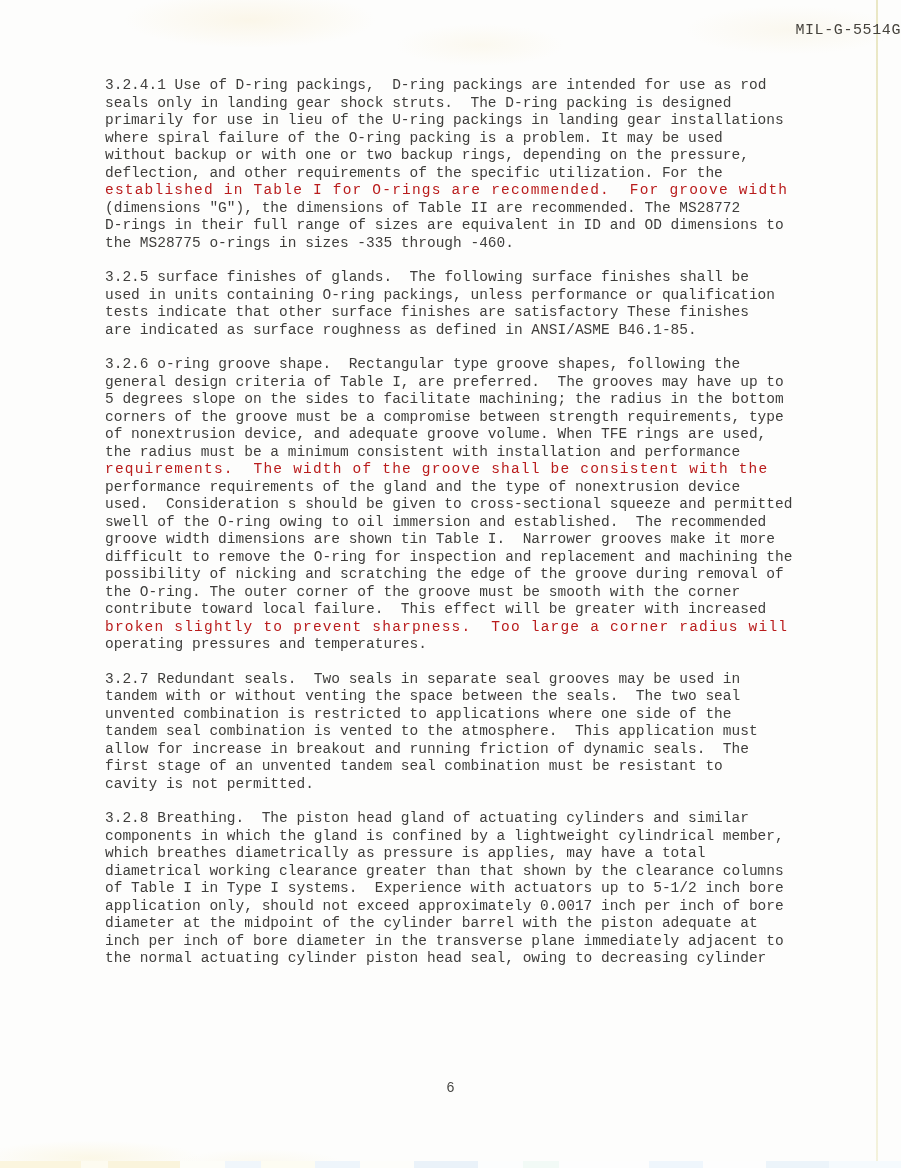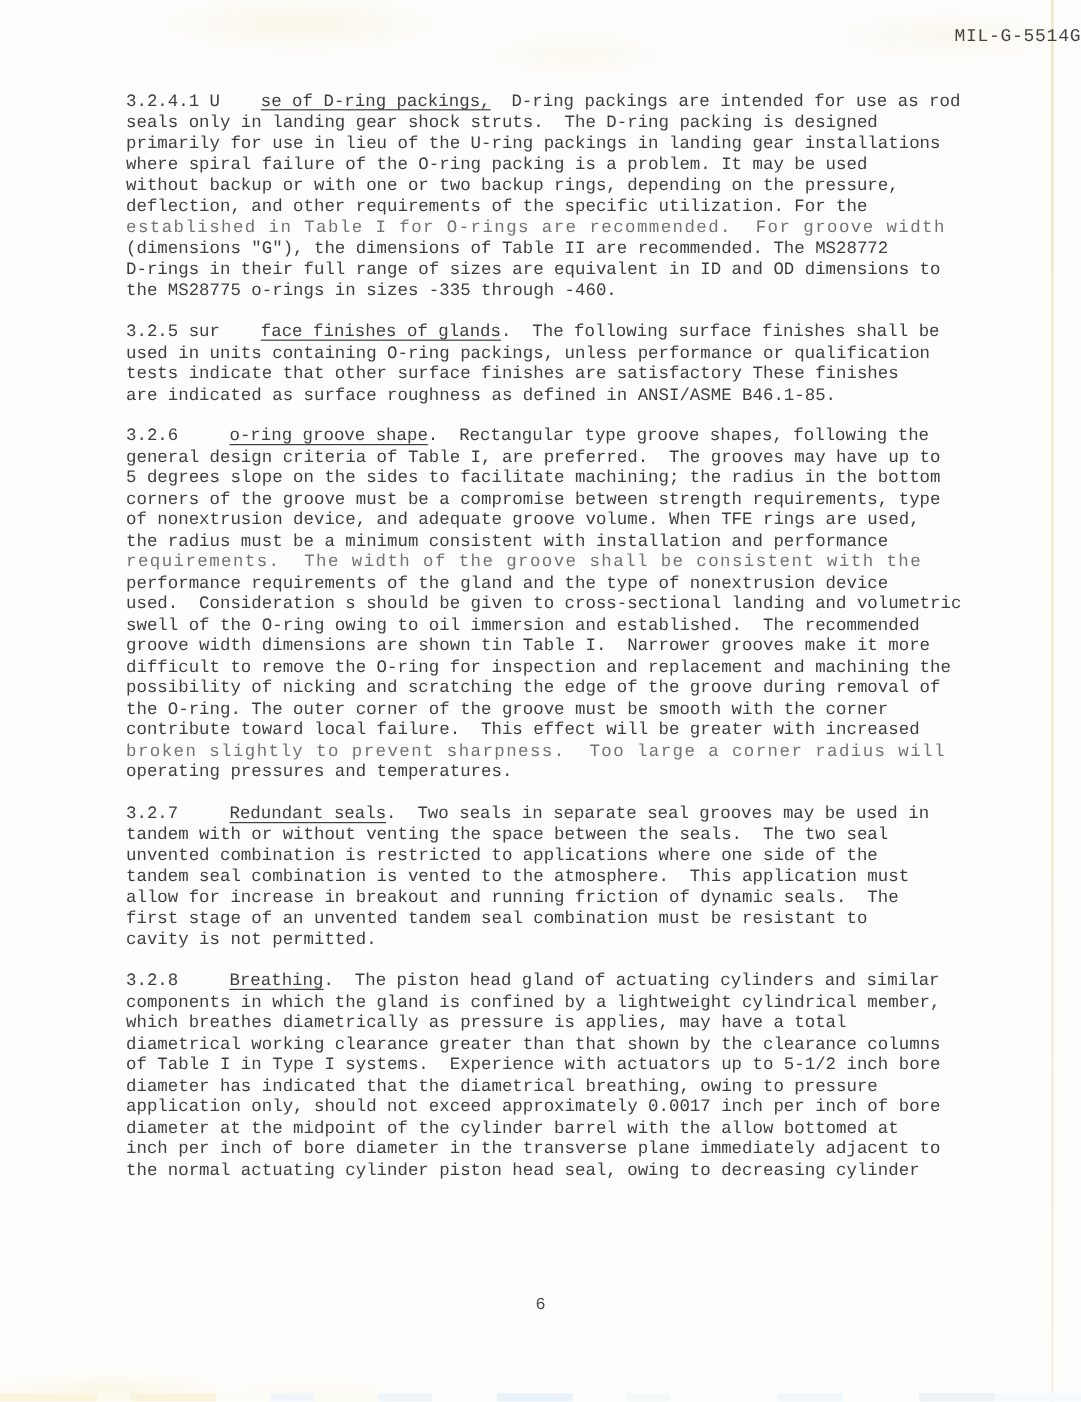--- a/index.html
+++ b/index.html
@@ -39,22 +39,22 @@
   .header{
     position:absolute;top:22px;left:0;right:0;text-align:right;
     font-size:15px;letter-spacing:.6px;color:#45423c;
   }
   .body{
     position:absolute;left:105px;top:77px;width:716px;
     font-size:14.5px;color:var(--ink,#3f3e3c);
   }
   .para{margin:0 0 17px 0;}
   .line{white-space:pre;line-height:17.5px;height:17.5px;}
-  .line.wide{letter-spacing:1.2px;color:#737373;}
-  .u{text-decoration:underline;text-underline-offset:2.5px;margin-left:34px;}
+  .line.wide{letter-spacing:1.2px;color:#b91c1c;}
+  .u{text-underline-offset:2.5px;}
   .footer{
     position:absolute;top:1080px;left:0;right:0;text-align:center;
     font-size:14px;color:#4a4946;
   }
 </style>
 </head>
 <body>
 
 <div class="page">
   <div class="blotch-top"></div>
@@ -85,21 +85,21 @@
       </div>
       <div class="para">
         <div class="line"><span>3.2.6 </span><span class="u">o-ring groove shape</span><span>.  Rectangular type groove shapes, following the</span></div>
         <div class="line">general design criteria of Table I, are preferred.  The grooves may have up to</div>
         <div class="line">5 degrees slope on the sides to facilitate machining; the radius in the bottom</div>
         <div class="line">corners of the groove must be a compromise between strength requirements, type</div>
         <div class="line">of nonextrusion device, and adequate groove volume. When TFE rings are used,</div>
         <div class="line">the radius must be a minimum consistent with installation and performance</div>
         <div class="line wide">requirements.  The width of the groove shall be consistent with the</div>
         <div class="line">performance requirements of the gland and the type of nonextrusion device</div>
-        <div class="line">used.  Consideration s should be given to cross-sectional landing and volumetric</div>
+        <div class="line">used.  Consideration s should be given to cross-sectional squeeze and permitted</div>
         <div class="line">swell of the O-ring owing to oil immersion and established.  The recommended</div>
         <div class="line">groove width dimensions are shown tin Table I.  Narrower grooves make it more</div>
         <div class="line">difficult to remove the O-ring for inspection and replacement and machining the</div>
         <div class="line">possibility of nicking and scratching the edge of the groove during removal of</div>
         <div class="line">the O-ring. The outer corner of the groove must be smooth with the corner</div>
         <div class="line">contribute toward local failure.  This effect will be greater with increased</div>
         <div class="line wide">broken slightly to prevent sharpness.  Too large a corner radius will</div>
         <div class="line">operating pressures and temperatures.</div>
       </div>
       <div class="para">
@@ -110,22 +110,21 @@
         <div class="line">allow for increase in breakout and running friction of dynamic seals.  The</div>
         <div class="line">first stage of an unvented tandem seal combination must be resistant to</div>
         <div class="line">cavity is not permitted.</div>
       </div>
       <div class="para">
         <div class="line"><span>3.2.8 </span><span class="u">Breathing</span><span>.  The piston head gland of actuating cylinders and similar</span></div>
         <div class="line">components in which the gland is confined by a lightweight cylindrical member,</div>
         <div class="line">which breathes diametrically as pressure is applies, may have a total</div>
         <div class="line">diametrical working clearance greater than that shown by the clearance columns</div>
         <div class="line">of Table I in Type I systems.  Experience with actuators up to 5-1/2 inch bore</div>
-        <div class="line">diameter has indicated that the diametrical breathing, owing to pressure</div>
         <div class="line">application only, should not exceed approximately 0.0017 inch per inch of bore</div>
-        <div class="line">diameter at the midpoint of the cylinder barrel with the allow bottomed at</div>
+        <div class="line">diameter at the midpoint of the cylinder barrel with the piston adequate at</div>
         <div class="line">inch per inch of bore diameter in the transverse plane immediately adjacent to</div>
         <div class="line">the normal actuating cylinder piston head seal, owing to decreasing cylinder</div>
       </div>
     </div>
 
   <div class="footer">6</div>
 </div>
 
 </body></html>

